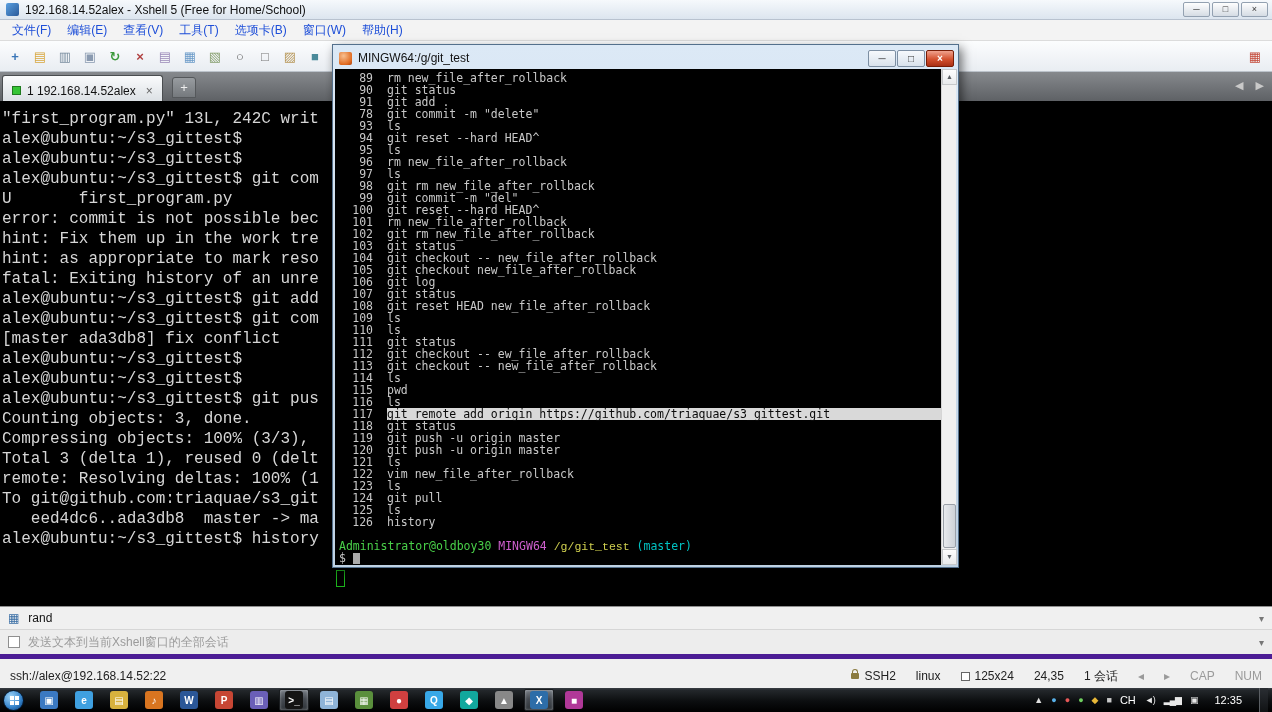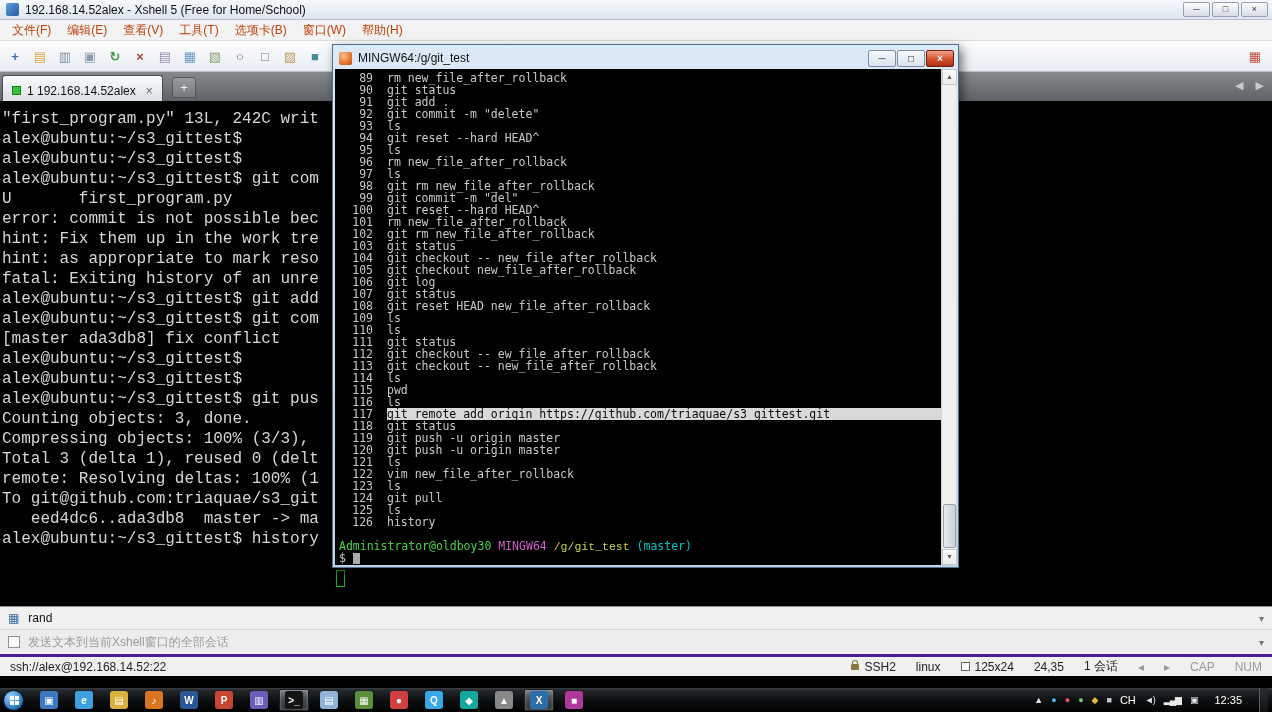--- a/index.html
+++ b/index.html
@@ -14,21 +14,21 @@
     display:flex;align-items:center;padding:0 4px;font-size:12px;color:#111}
   .xs-app-icon{width:13px;height:13px;border-radius:2px;flex:none;
     background:linear-gradient(135deg,#5aa0e0,#2a5a9a);margin:0 6px 0 2px}
   .xs-title{flex:1;white-space:nowrap}
   .win-controls{display:flex;gap:2px}
   .win-btn{width:27px;height:15px;border:1px solid #93a1b1;border-radius:2px;
     background:linear-gradient(#fefefe,#d5dce4);font-size:9px;line-height:13px;text-align:center;color:#333;cursor:default}
 
   .xs-menubar{position:absolute;left:0;top:20px;width:100%;height:21px;background:#f3f3f3;
     border-bottom:1px solid #dcdcdc;display:flex;align-items:center;padding-left:4px}
-  .menu-item{font-size:12px;color:#c2410c;padding:2px 8px;white-space:nowrap}
+  .menu-item{font-size:12px;color:#1d4ed8;padding:2px 8px;white-space:nowrap}
 
   .xs-toolbar{position:absolute;left:0;top:41px;width:100%;height:31px;
     background:linear-gradient(#fcfdfe,#e9edf2);border-bottom:1px solid #bcc3cb;
     display:flex;align-items:center;padding-left:4px;gap:3px}
   .tb-icon{width:22px;height:22px;display:flex;align-items:center;justify-content:center;border-radius:2px}
   .tb-glyph{font-size:13px;font-weight:bold}
   .tb-right{position:absolute;right:6px;top:4px}
 
   .xs-tabbar{position:absolute;left:0;top:72px;width:100%;height:29px;
     background:linear-gradient(#86898d,#5e6165)}
@@ -56,21 +56,21 @@
   .quick-icon{color:#3a6ea5;font-size:12px;line-height:1}
   .quick-label{font-size:12px;color:#111}
   .bar-dropdown{margin-left:auto;color:#777;font-size:10px}
 
   .broadcastbar{position:absolute;left:0;top:629px;width:100%;height:25px;background:#ededed;
     border-top:1px solid #d6d6d6;display:flex;align-items:center;padding:0 8px;gap:8px}
   .bc-checkbox{width:12px;height:12px;background:#fff;border:1px solid #8f8f8f;flex:none}
   .bc-label{font-size:12px;color:#9b9b9b;white-space:nowrap}
 
   .statusbar{position:absolute;left:0;top:654px;width:100%;height:22px;background:#f0f0f0;
-    border-top:3px solid #4c1d95;display:flex;align-items:center;padding:8px 10px;font-size:12px;color:#222}
+    border-top:5px solid #4c1d95;display:flex;align-items:center;padding:17px 10px;font-size:12px;color:#222}
   .sb-right{margin-left:auto;display:flex;align-items:center;gap:20px}
   .sb-item{display:flex;align-items:center;gap:5px;white-space:nowrap}
   .sb-dim{color:#9a9a9a}
   .lock-icon{position:relative;width:8px;height:6px;background:#8a7a3f;border-radius:1px;display:inline-block}
   .lock-icon::before{content:"";position:absolute;left:1px;top:-4px;width:4px;height:4px;
     border:1px solid #8a7a3f;border-bottom:none;border-radius:3px 3px 0 0}
   .term-size-icon{width:9px;height:9px;border:1px solid #666;display:inline-block;background:#fff}
 
   
   .mingw{position:absolute;left:332px;top:44px;width:627px;height:524px;z-index:10;
@@ -296,21 +296,21 @@
           </div>
             <div class="hline">
             <span class="hnum">90</span>
             <span class="hcmd">git status</span>
           </div>
             <div class="hline">
             <span class="hnum">91</span>
             <span class="hcmd">git add .</span>
           </div>
             <div class="hline">
-            <span class="hnum">92</span>
+            <span class="hnum">78</span>
             <span class="hcmd">git commit -m "delete"</span>
           </div>
             <div class="hline">
             <span class="hnum">93</span>
             <span class="hcmd">ls</span>
           </div>
             <div class="hline">
             <span class="hnum">94</span>
             <span class="hcmd">git reset --hard HEAD^</span>
           </div>

